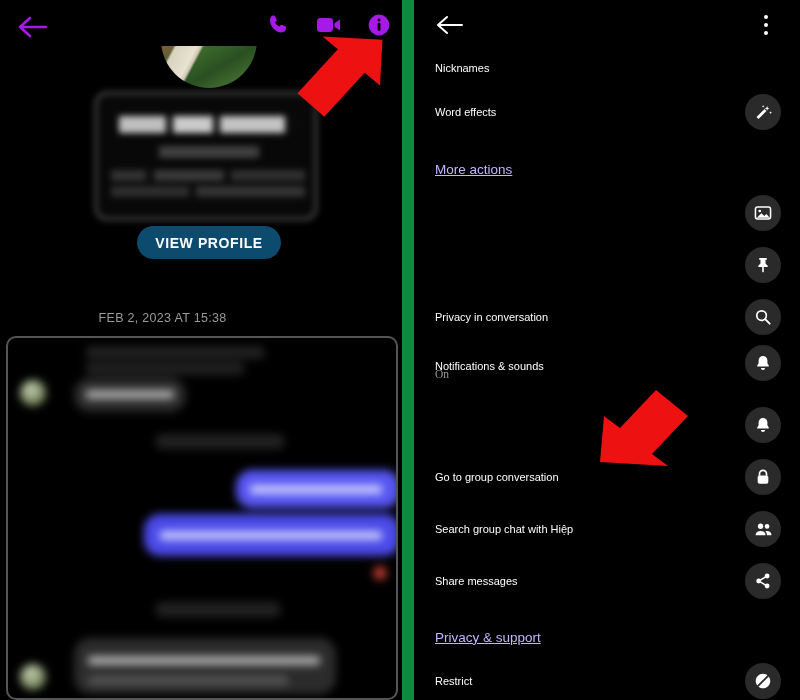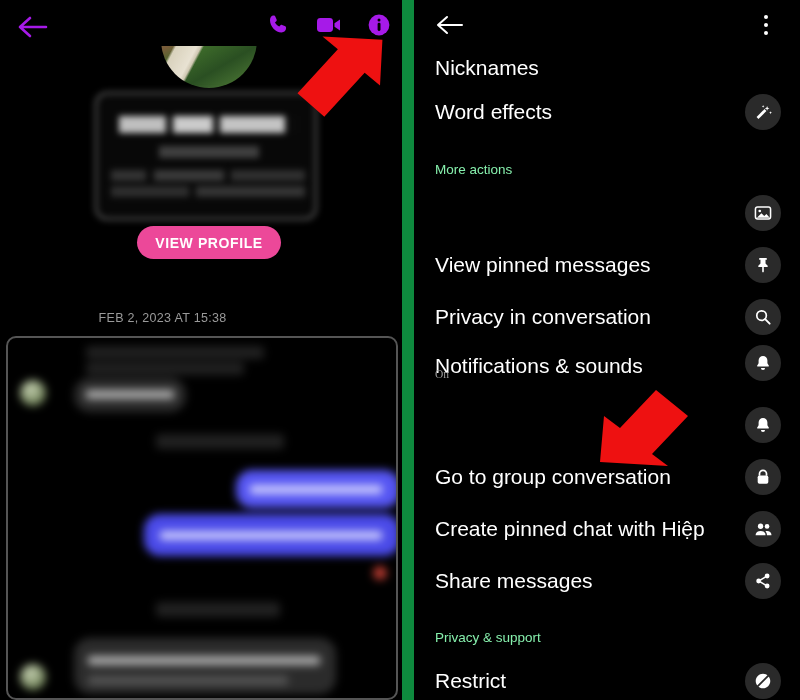--- a/index.html
+++ b/index.html
@@ -60,21 +60,21 @@
   #name-card .nc-line3 {
     position:absolute; left:14px; top:76px; width:194px; height:11px;
     background:linear-gradient(90deg,#333 0 18%, #0a0a0a 18% 22%, #3a3a3a 22% 58%, #0a0a0a 58% 62%, #303030 62% 100%);
   }
   #name-card .nc-line4 {
     position:absolute; left:14px; top:92px; width:194px; height:11px;
     background:linear-gradient(90deg,#2e2e2e 0 40%, #0a0a0a 40% 44%, #343434 44% 100%);
   }
   #view-profile-btn {
     position:absolute; left:137px; top:226px; width:144px; height:33px;
-    background:#ec4899; border-radius:17px;
+    background:#0c4a6e; border-radius:17px;
     display:flex; align-items:center; justify-content:center;
     color:#fff; font-size:14px; font-weight:bold; letter-spacing:.6px;
   }
   #thread-timestamp {
     position:absolute; left:0; top:311px; width:325px;
     text-align:center; color:#9a9a9a; font-size:12.5px; letter-spacing:.3px;
   }
 
   
   #chat-block {
@@ -122,27 +122,27 @@
     display:flex; flex-direction:column; align-items:center; justify-content:center; gap:4px;
   }
   #overflow-menu i { display:block; width:4px; height:4px; border-radius:50%; background:#fff; }
 
   #menu-list { position:absolute; left:0; top:44px; width:386px; }
   .row {
     position:absolute; left:0; width:386px; height:40px;
     display:flex; align-items:center;
   }
   .row .label {
-    position:absolute; left:21px; color:#fff; font-size:21px;
+    position:absolute; left:21px; color:#fff; font-size:11px;
     white-space:nowrap;
   }
   .row .sublabel {
     position:absolute; left:21px; top:25px; color:#9a9a9a; font-size:11.5px;font-family:Liberation Serif, serif;
   }
-  .row.header .label { color:#86efac; font-size:13.5px; }
+  .row.header .label { color:#c4b5fd; font-size:13.5px;text-decoration:underline; }
   .row .icon-chip {
     position:absolute; right:19px; top:2px;
     width:36px; height:36px; border-radius:50%; background:#2a2a2a;
     display:flex; align-items:center; justify-content:center;
   }
   .row.clipped .label { color:#fff; }
 
   
   #clip-mask {
     position:absolute; left:414px; top:0; width:386px; height:50px;
@@ -280,21 +280,20 @@
         <span class="icon-chip">
           <svg width="18" height="18" viewBox="0 0 20 20">
             <rect x="1.6" y="3.4" width="16.8" height="13.2" rx="2.4" fill="none" stroke="#fff" stroke-width="1.7"></rect>
             <circle cx="6.4" cy="7.8" r="1.5" fill="#fff"></circle>
             <path d="M3.2 15.2 L8.2 10.3 L11.4 13.4 L13.8 11.2 L17 14.6 L17 15.2 Z" fill="#fff"></path>
           </svg>
         </span>
       </div>
 
       <div class="row" style="top:201px;">
-        <span class="label">View pinned messages</span>
         <span class="icon-chip">
           <svg width="18" height="18" viewBox="0 0 20 20">
             <path d="M6.6 2.2 h6.8 a1 1 0 0 1 0 2 h-.6 v4 l2.4 2.6 a.9.9 0 0 1 -.7 1.5 h-3.6 v5 a.9.9 0 0 1 -1.8 0 v-5 h-3.6 a.9.9 0 0 1 -.7-1.5 l2.4-2.6 v-4 h-.6 a1 1 0 0 1 0-2 Z" fill="#fff"></path>
           </svg>
         </span>
       </div>
 
       <div class="row" style="top:253px;">
         <span class="label">Privacy in conversation</span>
         <span class="icon-chip">
@@ -329,21 +328,21 @@
         <span class="label">Go to group conversation</span>
         <span class="icon-chip">
           <svg width="18" height="18" viewBox="0 0 20 20">
             <path d="M6.1 8.6 v-2.1 a3.9 3.9 0 0 1 7.8 0 v2.1" fill="none" stroke="#fff" stroke-width="1.9"></path>
             <rect x="4.1" y="8.4" width="11.8" height="9.2" rx="2" fill="#fff"></rect>
           </svg>
         </span>
       </div>
 
       <div class="row" style="top:465px;">
-        <span class="label">Create pinned chat with Hiệp</span>
+        <span class="label">Search group chat with Hiệp</span>
         <span class="icon-chip">
           <svg width="19" height="19" viewBox="0 0 22 20">
             <circle cx="7.6" cy="6.2" r="3.1" fill="#fff"></circle>
             <circle cx="15.1" cy="6.4" r="2.7" fill="#fff"></circle>
             <path d="M1.8 16.6 c0-3.2 2.6-5 5.8-5 s5.8 1.8 5.8 5 Z" fill="#fff"></path>
             <path d="M13.3 11.9 c.6-.2 1.2-.3 1.8-.3 2.8 0 5.1 1.6 5.1 4.4 v.6 h-5.2 c0-1.8-.6-3.4-1.7-4.7 Z" fill="#fff"></path>
           </svg>
         </span>
       </div>
 

